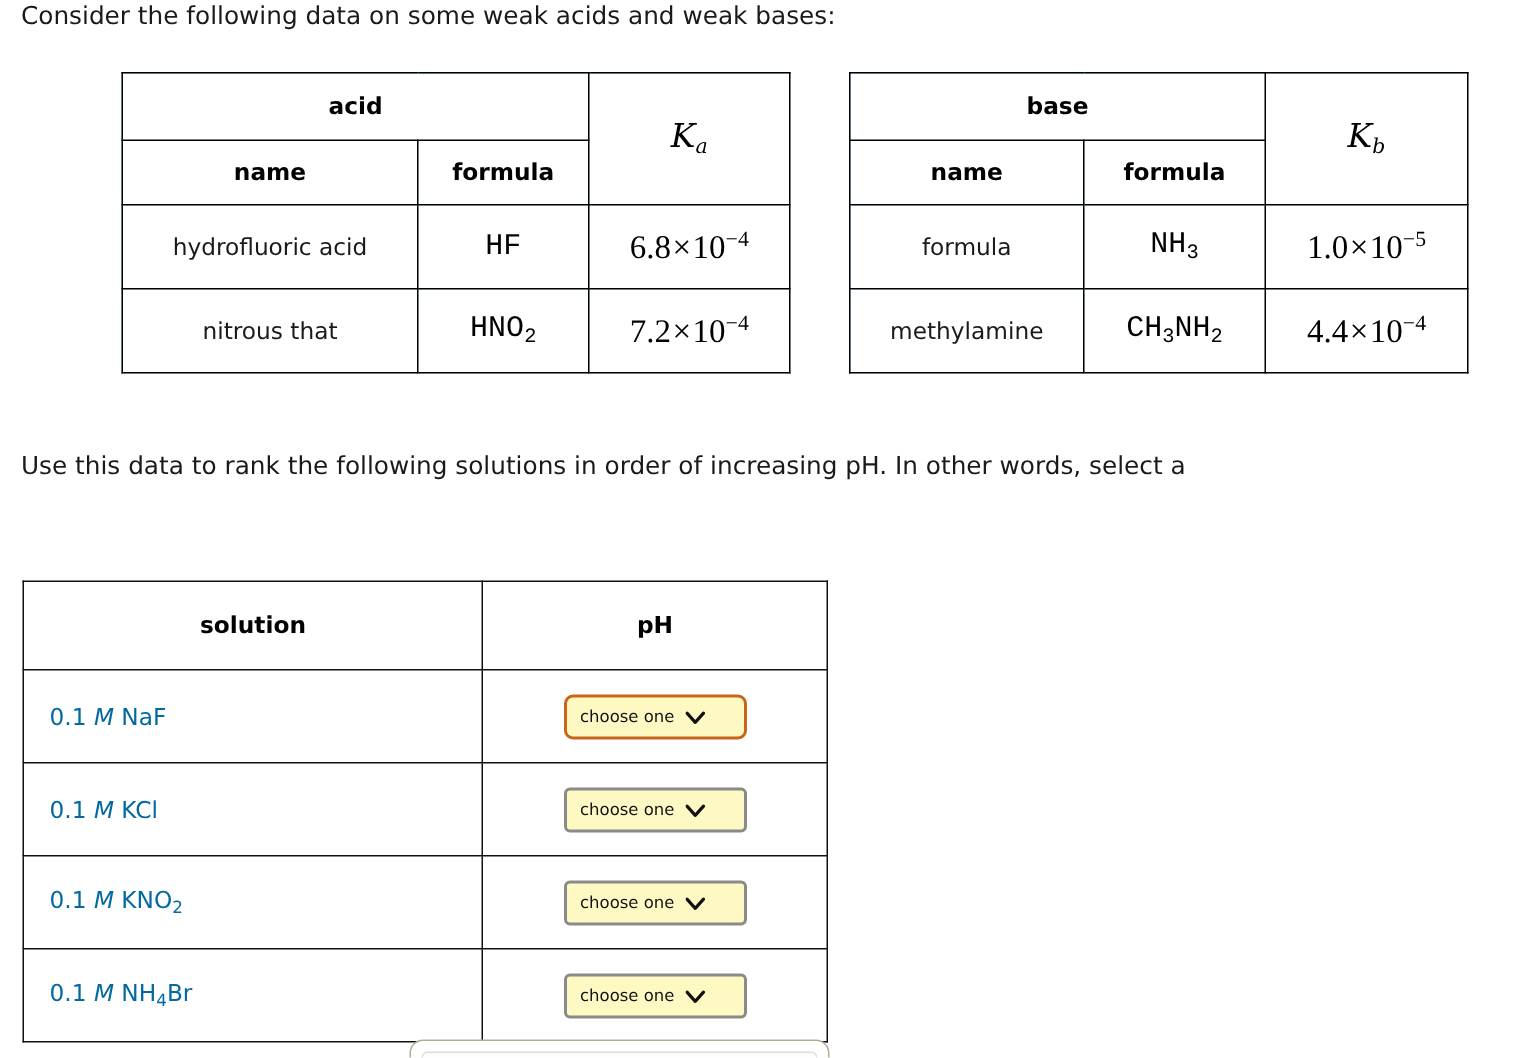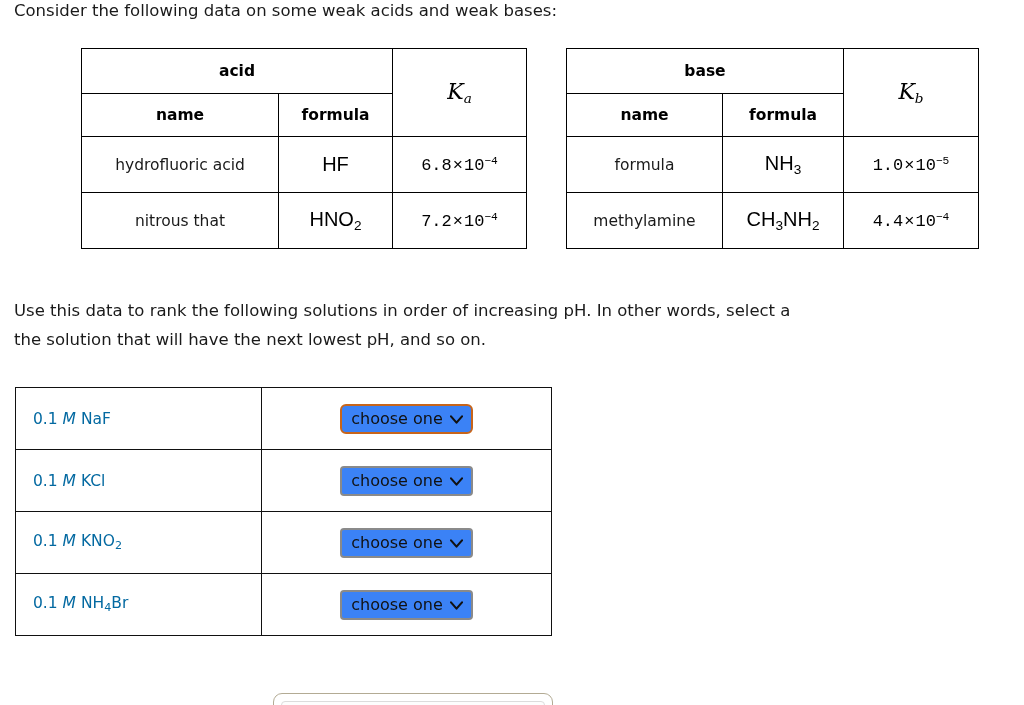--- a/index.html
+++ b/index.html
@@ -48,43 +48,43 @@
     font-weight: bold;
     font-size: 15.5px;
     color: #000;
   }
   .data-table .cellname {
     font-family: "DejaVu Sans", sans-serif;
     font-size: 15.5px;
     color: #1a1a1a;
   }
   .sf {
-    font-family: Liberation Sans, sans-serif;
+    font-family: Liberation Mono, monospace;
     font-size: 20px;
     color: #000;
     white-space: nowrap;
   }
   .sf sub {
     font-size: 0.68em;
     vertical-align: -0.28em;
   }
   .kconst {
     font-family: "DejaVu Serif", serif;
     font-style: italic;
     font-size: 22px;
     margin-top: 44px;
   }
   .kconst sub {
     font-size: 0.62em;
     font-style: italic;
     vertical-align: -0.3em;
   }
   .kval {
-    font-family: Liberation Mono, monospace;
-    font-size: 17px;
+    font-family: Liberation Serif, serif;
+    font-size: 22px;
     white-space: nowrap;
     margin-top: 15px;
   }
   .kval sup {
     font-size: 0.66em;
     vertical-align: 0.55em;
   }
   .times { padding: 0 1px; }
 
   
@@ -139,26 +139,26 @@
     vertical-align: middle;
     text-align: center;
   }
 
   .dropdown {
     display: inline-flex;
     align-items: center;
     gap: 7px;
     box-sizing: border-box;
     height: 30px;
-    padding: 0 8px 0 9px;
+    padding: 0 26px 0 9px;
     border: 2px solid #8a8a8a;
     border-radius: 4px;
-    background: #3b82f6;
-    font-family: "DejaVu Sans", sans-serif;
-    font-size: 16px;
+    background: #fef9c3;
+    font-family: "DejaVu Sans", sans-serif;
+    font-size: 11px;
     color: #111;
     line-height: 1;
     white-space: nowrap;
     cursor: pointer;
   }
   .dropdown.focused {
     border-color: #c8651a;
     border-width: 2.5px;
     border-radius: 6px;
   }
@@ -258,25 +258,28 @@
     </td>
     <td>
       <span class="kval"><span>4.4</span><span class="times">×</span><span>10</span><sup>−4</sup></span>
     </td>
   </tr>
 </tbody>
   </table>
 
 <div id="instructions" class="prose">
   <span class="l1">Use this data to rank the following solutions in order of increasing pH. In other words, select a</span>
-  <span class="l2">the solution that will have the next lowest pH, and so on.</span>
 </div>
 
 <table id="solution-table">
   <tbody>
+      <tr>
+    <td class="col-sol hdrcell">solution</td>
+    <td class="col-ph hdrcell">pH</td>
+  </tr>
 
   <tr>
     <td class="solcell"><span>0.1</span>&nbsp;<em>M</em>&nbsp;<span>NaF</span></td>
     <td class="phcell">
       <span class="dropdown focused">
         <span>choose one</span>
         <span class="chev"><svg width="13" height="9" viewBox="0 0 13 9" aria-hidden="true">
                 <path d="M1 1.4 L6.5 7.6 L12 1.4" fill="none" stroke="#111" stroke-width="2.1" stroke-linecap="round" stroke-linejoin="round"></path>
               </svg></span>
       </span>

